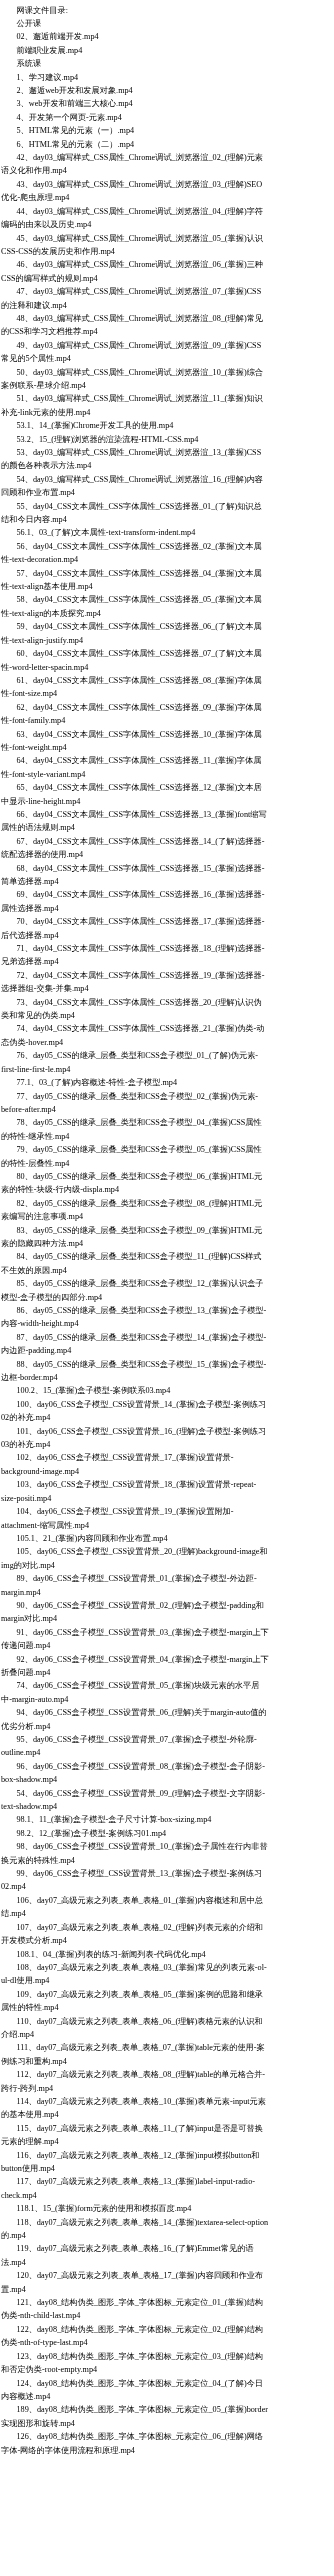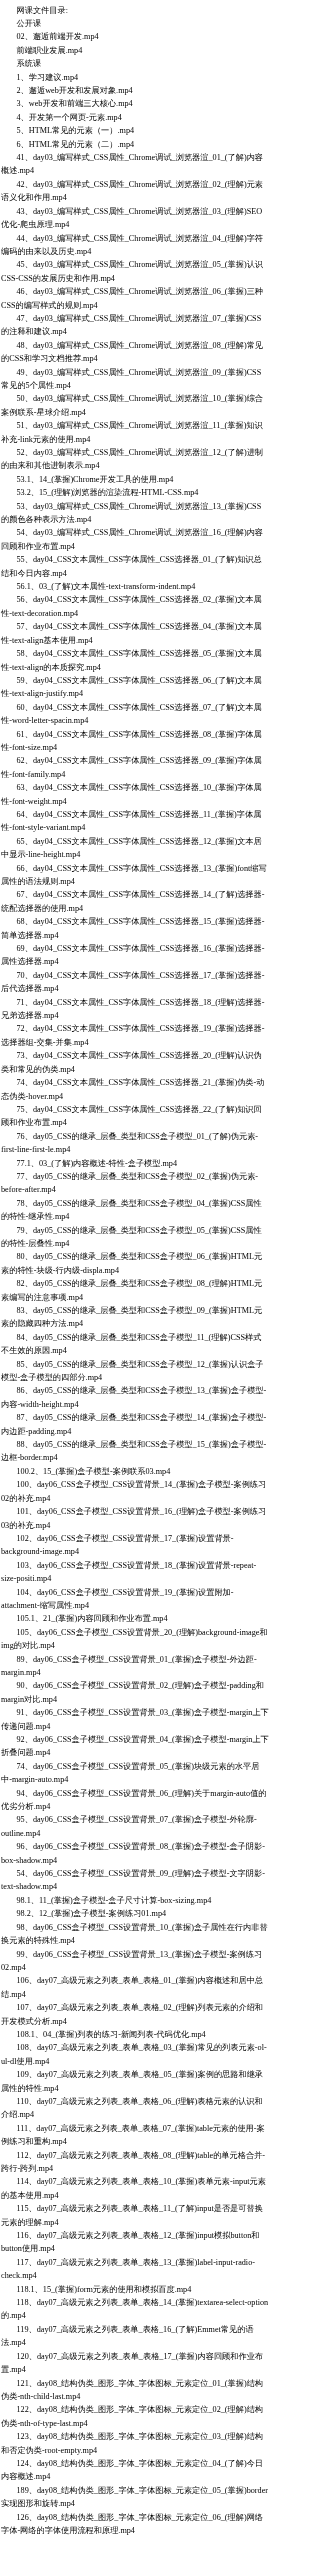--- a/index.html
+++ b/index.html
@@ -37,32 +37,30 @@
     <p class="line">公开课</p>
     <p class="line">02、邂逅前端开发.mp4</p>
     <p class="line">前端职业发展.mp4</p>
     <p class="line">系统课</p>
     <p class="line">1、学习建议.mp4</p>
     <p class="line">2、邂逅web开发和发展对象.mp4</p>
     <p class="line">3、web开发和前端三大核心.mp4</p>
     <p class="line">4、开发第一个网页-元素.mp4</p>
     <p class="line">5、HTML常见的元素（一）.mp4</p>
     <p class="line">6、HTML常见的元素（二）.mp4</p>
-    <p class="line">41、day03_编写样式_CSS属性_Chrome调试_浏览器渲_01_(了解)内容概述.mp4</p>
     <p class="line">42、day03_编写样式_CSS属性_Chrome调试_浏览器渲_02_(理解)元素语义化和作用.mp4</p>
     <p class="line">43、day03_编写样式_CSS属性_Chrome调试_浏览器渲_03_(理解)SEO优化-爬虫原理.mp4</p>
     <p class="line">44、day03_编写样式_CSS属性_Chrome调试_浏览器渲_04_(理解)字符编码的由来以及历史.mp4</p>
     <p class="line">45、day03_编写样式_CSS属性_Chrome调试_浏览器渲_05_(掌握)认识CSS-CSS的发展历史和作用.mp4</p>
     <p class="line">46、day03_编写样式_CSS属性_Chrome调试_浏览器渲_06_(掌握)三种CSS的编写样式的规则.mp4</p>
     <p class="line">47、day03_编写样式_CSS属性_Chrome调试_浏览器渲_07_(掌握)CSS的注释和建议.mp4</p>
     <p class="line">48、day03_编写样式_CSS属性_Chrome调试_浏览器渲_08_(理解)常见的CSS和学习文档推荐.mp4</p>
     <p class="line">49、day03_编写样式_CSS属性_Chrome调试_浏览器渲_09_(掌握)CSS常见的5个属性.mp4</p>
     <p class="line">50、day03_编写样式_CSS属性_Chrome调试_浏览器渲_10_(掌握)综合案例联系-星球介绍.mp4</p>
     <p class="line">51、day03_编写样式_CSS属性_Chrome调试_浏览器渲_11_(掌握)知识补充-link元素的使用.mp4</p>
-    <p class="line">52、day03_编写样式_CSS属性_Chrome调试_浏览器渲_12_(了解)进制的由来和其他进制表示.mp4</p>
     <p class="line">53.1、14_(掌握)Chrome开发工具的使用.mp4</p>
     <p class="line">53.2、15_(理解)浏览器的渲染流程-HTML-CSS.mp4</p>
     <p class="line">53、day03_编写样式_CSS属性_Chrome调试_浏览器渲_13_(掌握)CSS的颜色各种表示方法.mp4</p>
     <p class="line">54、day03_编写样式_CSS属性_Chrome调试_浏览器渲_16_(理解)内容回顾和作业布置.mp4</p>
     <p class="line">55、day04_CSS文本属性_CSS字体属性_CSS选择器_01_(了解)知识总结和今日内容.mp4</p>
     <p class="line">56.1、03_(了解)文本属性-text-transform-indent.mp4</p>
     <p class="line">56、day04_CSS文本属性_CSS字体属性_CSS选择器_02_(掌握)文本属性-text-decoration.mp4</p>
     <p class="line">57、day04_CSS文本属性_CSS字体属性_CSS选择器_04_(掌握)文本属性-text-align基本使用.mp4</p>
     <p class="line">58、day04_CSS文本属性_CSS字体属性_CSS选择器_05_(掌握)文本属性-text-align的本质探究.mp4</p>
     <p class="line">59、day04_CSS文本属性_CSS字体属性_CSS选择器_06_(了解)文本属性-text-align-justify.mp4</p>
@@ -74,21 +72,20 @@
     <p class="line">65、day04_CSS文本属性_CSS字体属性_CSS选择器_12_(掌握)文本居中显示-line-height.mp4</p>
     <p class="line">66、day04_CSS文本属性_CSS字体属性_CSS选择器_13_(掌握)font缩写属性的语法规则.mp4</p>
     <p class="line">67、day04_CSS文本属性_CSS字体属性_CSS选择器_14_(了解)选择器-统配选择器的使用.mp4</p>
     <p class="line">68、day04_CSS文本属性_CSS字体属性_CSS选择器_15_(掌握)选择器-简单选择器.mp4</p>
     <p class="line">69、day04_CSS文本属性_CSS字体属性_CSS选择器_16_(掌握)选择器-属性选择器.mp4</p>
     <p class="line">70、day04_CSS文本属性_CSS字体属性_CSS选择器_17_(掌握)选择器-后代选择器.mp4</p>
     <p class="line">71、day04_CSS文本属性_CSS字体属性_CSS选择器_18_(理解)选择器-兄弟选择器.mp4</p>
     <p class="line">72、day04_CSS文本属性_CSS字体属性_CSS选择器_19_(掌握)选择器-选择器组-交集-并集.mp4</p>
     <p class="line">73、day04_CSS文本属性_CSS字体属性_CSS选择器_20_(理解)认识伪类和常见的伪类.mp4</p>
     <p class="line">74、day04_CSS文本属性_CSS字体属性_CSS选择器_21_(掌握)伪类-动态伪类-hover.mp4</p>
-    <p class="line">75、day04_CSS文本属性_CSS字体属性_CSS选择器_22_(了解)知识回顾和作业布置.mp4</p>
     <p class="line">76、day05_CSS的继承_层叠_类型和CSS盒子模型_01_(了解)伪元素-first-line-first-le.mp4</p>
     <p class="line">77.1、03_(了解)内容概述-特性-盒子模型.mp4</p>
     <p class="line">77、day05_CSS的继承_层叠_类型和CSS盒子模型_02_(掌握)伪元素-before-after.mp4</p>
     <p class="line">78、day05_CSS的继承_层叠_类型和CSS盒子模型_04_(掌握)CSS属性的特性-继承性.mp4</p>
     <p class="line">79、day05_CSS的继承_层叠_类型和CSS盒子模型_05_(掌握)CSS属性的特性-层叠性.mp4</p>
     <p class="line">80、day05_CSS的继承_层叠_类型和CSS盒子模型_06_(掌握)HTML元素的特性-块级-行内级-displa.mp4</p>
     <p class="line">82、day05_CSS的继承_层叠_类型和CSS盒子模型_08_(理解)HTML元素编写的注意事项.mp4</p>
     <p class="line">83、day05_CSS的继承_层叠_类型和CSS盒子模型_09_(掌握)HTML元素的隐藏四种方法.mp4</p>
     <p class="line">84、day05_CSS的继承_层叠_类型和CSS盒子模型_11_(理解)CSS样式不生效的原因.mp4</p>
     <p class="line">85、day05_CSS的继承_层叠_类型和CSS盒子模型_12_(掌握)认识盒子模型-盒子模型的四部分.mp4</p>

